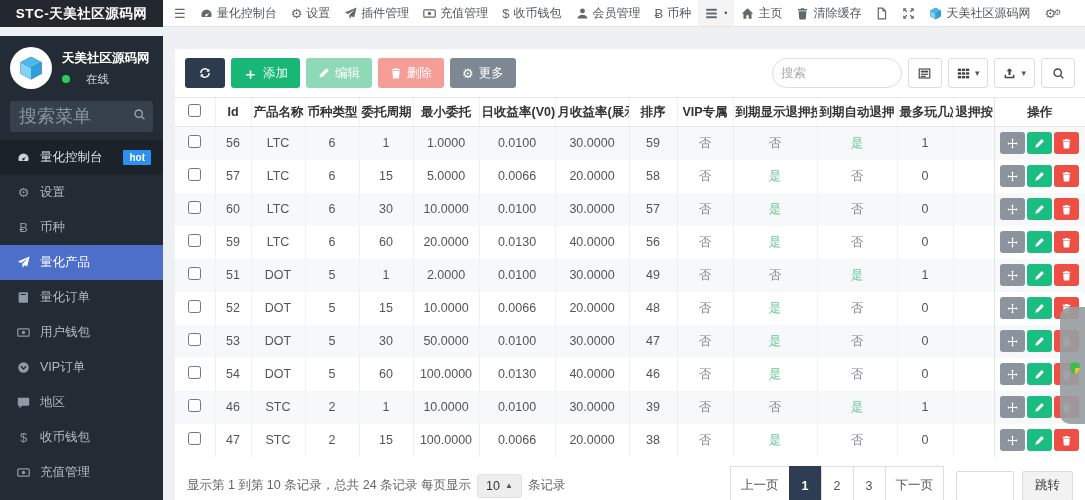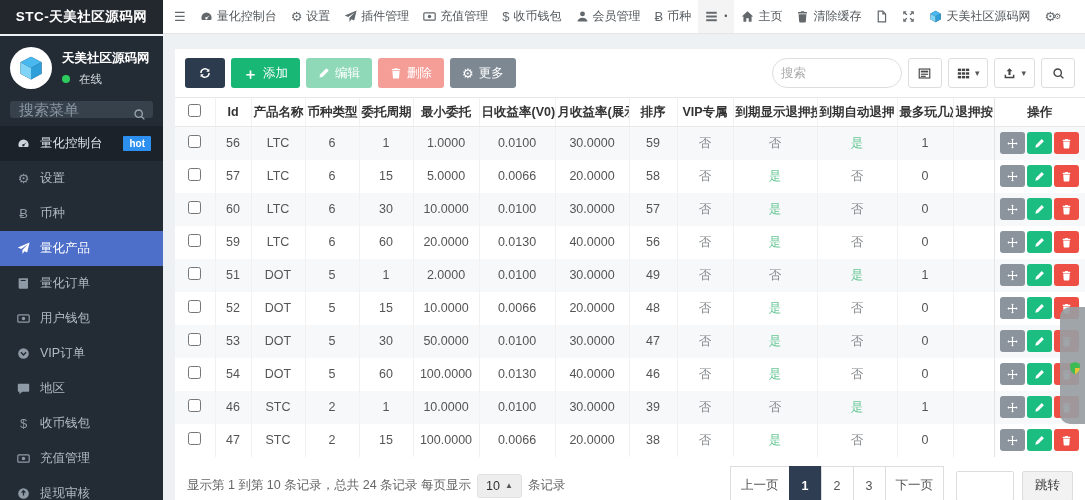--- a/index.html
+++ b/index.html
@@ -1,38 +1,38 @@
 <!DOCTYPE html>
 <html><head>
 <meta charset="utf-8">
 <style>
   *{box-sizing:border-box;margin:0;padding:0}
   html,body{width:1085px;height:500px;overflow:hidden}
   body{font-family:"Liberation Sans","DejaVu Sans",sans-serif;background:#eef1f3;position:relative;font-size:12.5px}
   
-  .header{display:flex;height:34px}
+  .header{display:flex;height:27px}
   .brand{width:163px;background:#23272e;color:#fff;font-size:13.5px;font-weight:bold;display:flex;align-items:center;justify-content:center;letter-spacing:.5px;flex:none}
   .topnav{flex:1;background:#fff;border-bottom:1px solid #e5e5e5;display:flex;align-items:center;font-size:12px;color:#54585c;padding:0 4px;overflow:hidden;white-space:nowrap}
   .nav-item{display:inline-flex;align-items:center;gap:4px;padding:0 7px;height:36px;cursor:pointer;flex:none}
   .nav-item .icon{color:#63686c}
   .nav-item.boxed{background:#f4f4f4}
   .icon{display:inline-flex;align-items:center;justify-content:center;font-size:13px;line-height:1}
   .icon svg{width:13px;height:13px}
   .icon.caret{font-size:9px;color:#555;margin-left:2px}
   .cog-mini{font-size:8px;vertical-align:super;margin-left:-2px}
   
   .sidebar{position:absolute;top:36px;left:0;width:163px;height:464px;background:#232b34;color:#aeb9c2;overflow:hidden}
   .user{display:flex;gap:10px;padding:11px 10px 8px;align-items:center}
   .avatar{width:42px;height:42px;border-radius:50%;background:#fff;display:flex;align-items:center;justify-content:center;flex:none}
   .avatar svg{width:26px;height:26px}
   .uname{color:#fff;font-weight:bold;font-size:12.5px}
-  .status{display:flex;align-items:center;gap:9px;color:#d4dce1;font-size:11.5px;margin-top:5px}
+  .status{display:flex;align-items:center;gap:16px;color:#d4dce1;font-size:11.5px;margin-top:5px}
   .dot{width:8px;height:8px;border-radius:50%;background:#2ecc5e}
   .side-search{margin:4px 10px 8px;position:relative}
-  .side-search input{width:100%;height:17px;background:#37414b;border:0;border-radius:3px;color:#cfd8de;padding:0 26px 0 9px;font-size:15px;outline:none}
+  .side-search input{width:100%;height:31px;background:#37414b;border:0;border-radius:3px;color:#cfd8de;padding:0 26px 0 9px;font-size:18px;outline:none}
   .side-search input::placeholder{color:#8895a0}
   .side-search .icon{position:absolute;right:7px;top:7px;color:#97a3ad}
   .menu-item{display:flex;align-items:center;gap:9px;height:35px;padding:0 12px 0 16px;cursor:pointer;color:#b0bac3}
   .menu-item .icon{width:15px;color:#8e9aa5}
   .menu-item.dark{background:#1b222a;color:#dde3e8}
   .menu-item.dark .icon{color:#cdd5db}
   .menu-item.active{background:#4d6fc9;color:#fff}
   .menu-item.active .icon{color:#fff}
   .badge-hot{margin-left:auto;background:#2d8ff0;color:#fff;font-size:10px;padding:2px 6px;border-radius:1px;font-weight:bold}
   

